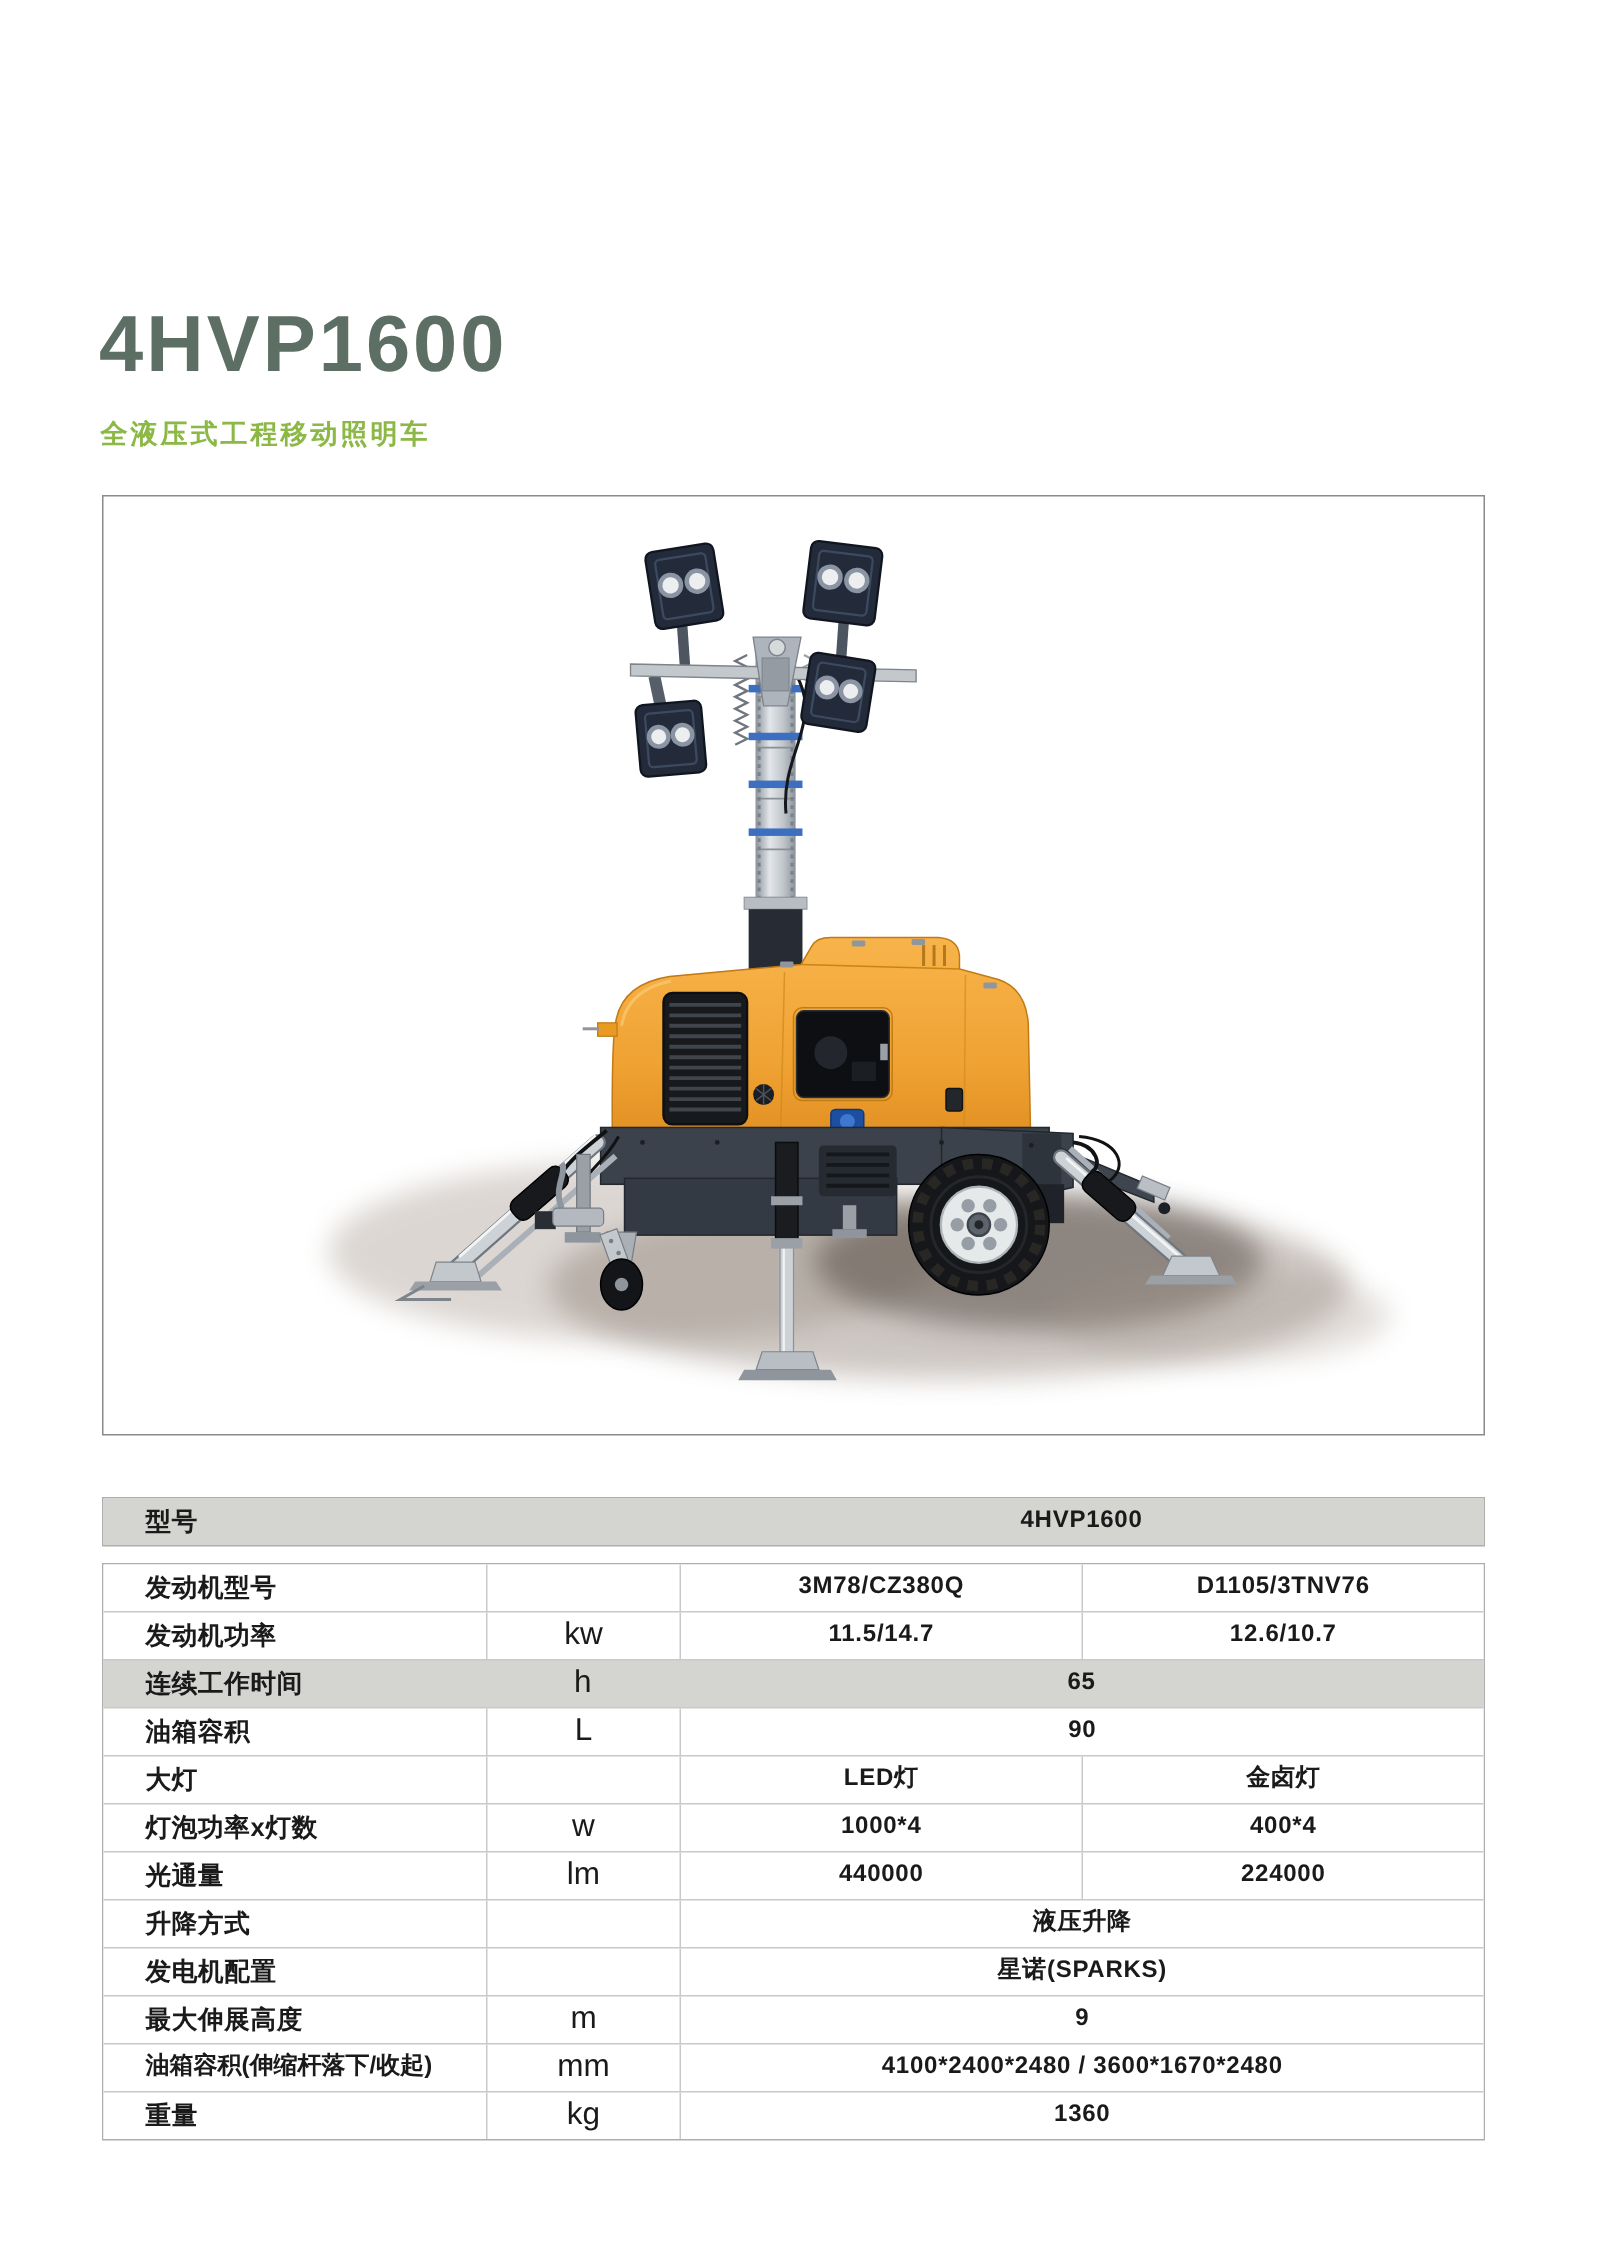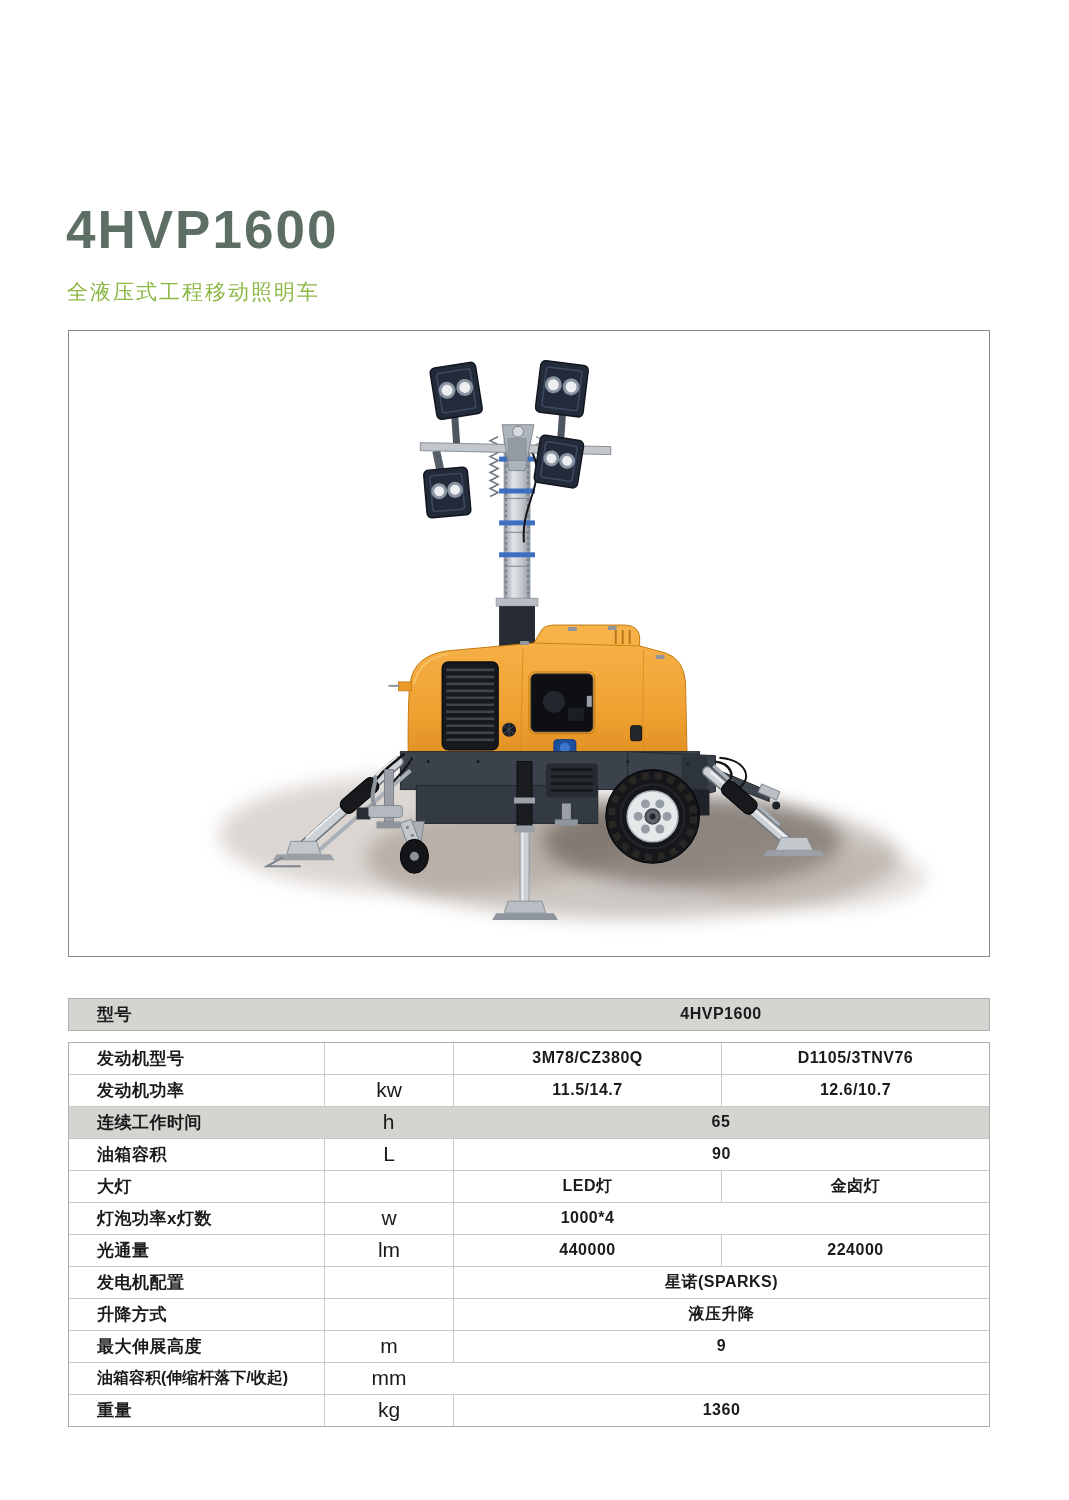--- a/index.html
+++ b/index.html
@@ -7,21 +7,21 @@
   .page { position:relative; width:1069px; height:1500px; background:#fff; overflow:hidden;margin-top:43px; }
 
   
   .model-title {
     position:absolute; left:66px; top:160px;
     font-size:53px; font-weight:700; letter-spacing:2px; line-height:1;
     color:var(--t-title,#5d6f64);
   }
   .model-subtitle {
     position:absolute; left:67px; top:236px;
-    font-size:21px; font-weight:400; letter-spacing:2px; line-height:1.2;
+    font-size:18px; font-weight:700; letter-spacing:2px; line-height:1.2;
     color:var(--t-subtitle,#8cb845);
   }
 
   
   .photo-frame {
     position:absolute; left:68px; top:287px; width:922px; height:627px;
     border:1px solid var(--t-frame_border,#8a8a8a); background:#fff; box-sizing:border-box;
   }
   .photo-frame svg { display:block; width:100%; height:100%; }
 
@@ -322,50 +322,52 @@
         <div class="cell label">大灯</div>
         <div class="cell unit"></div>
         <div class="cell value val-right">LED灯</div>
         <div class="cell value">金卤灯</div>
       </div>
 
       <div class="trow">
         <div class="cell label">灯泡功率x灯数</div>
         <div class="cell unit">w</div>
         <div class="cell value">1000*4</div>
+        <div class="cell value val-right">400*4</div>
       </div>
 
       <div class="trow">
         <div class="cell label">光通量</div>
         <div class="cell unit">lm</div>
         <div class="cell value">440000</div>
         <div class="cell value val-right">224000</div>
       </div>
 
       <div class="trow">
+        <div class="cell label">升降方式</div>
+        <div class="cell unit"></div>
+        <div class="cell value span2">液压升降</div>
+      </div>
+
+      <div class="trow">
         <div class="cell label">发电机配置</div>
         <div class="cell unit"></div>
         <div class="cell value span2">星诺(SPARKS)</div>
-      </div>
-
-      <div class="trow">
-        <div class="cell label">升降方式</div>
-        <div class="cell unit"></div>
-        <div class="cell value span2">液压升降</div>
       </div>
 
       <div class="trow">
         <div class="cell label">最大伸展高度</div>
         <div class="cell unit">m</div>
         <div class="cell value span2">9</div>
       </div>
 
       <div class="trow">
         <div class="cell label tight">油箱容积(伸缩杆落下/收起)</div>
         <div class="cell unit">mm</div>
+        <div class="cell value span2">4100*2400*2480 / 3600*1670*2480</div>
       </div>
 
       <div class="trow">
         <div class="cell label">重量</div>
         <div class="cell unit">kg</div>
         <div class="cell value span2">1360</div>
       </div>
 
     </div>
   </div>

